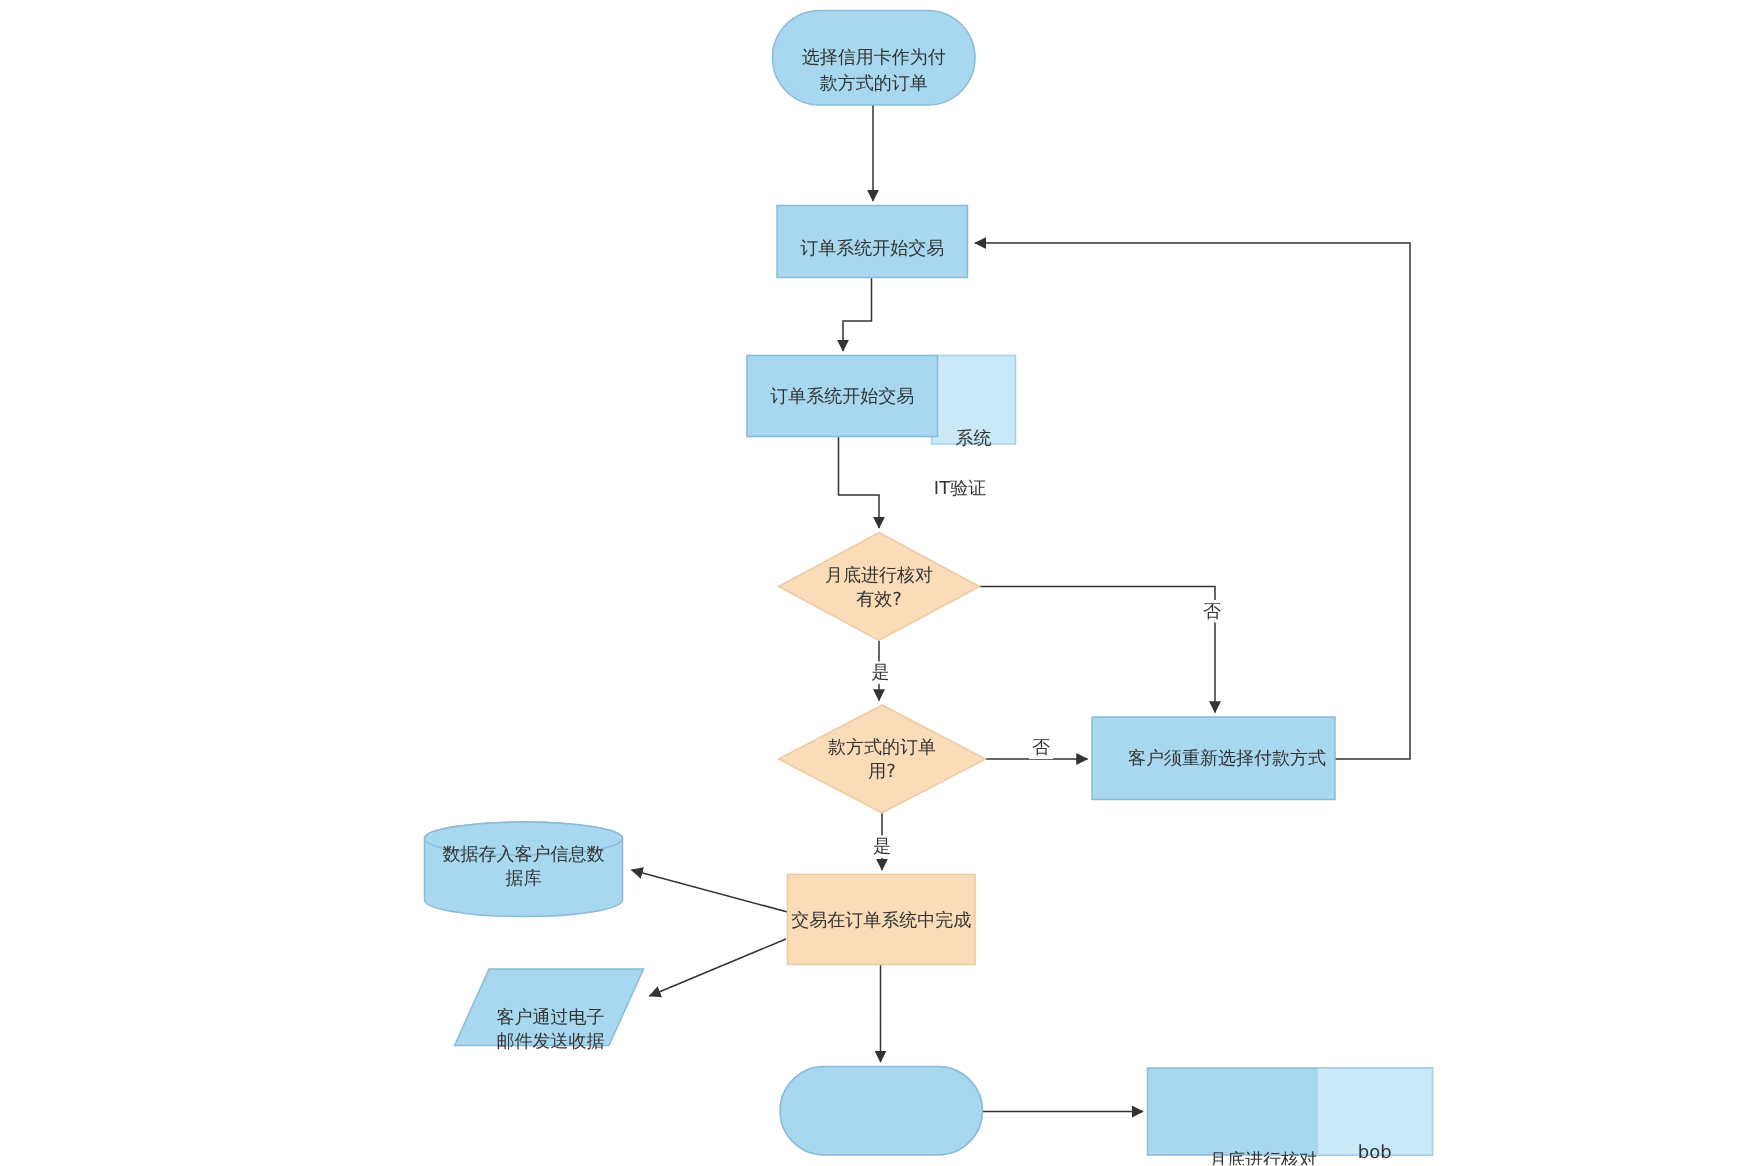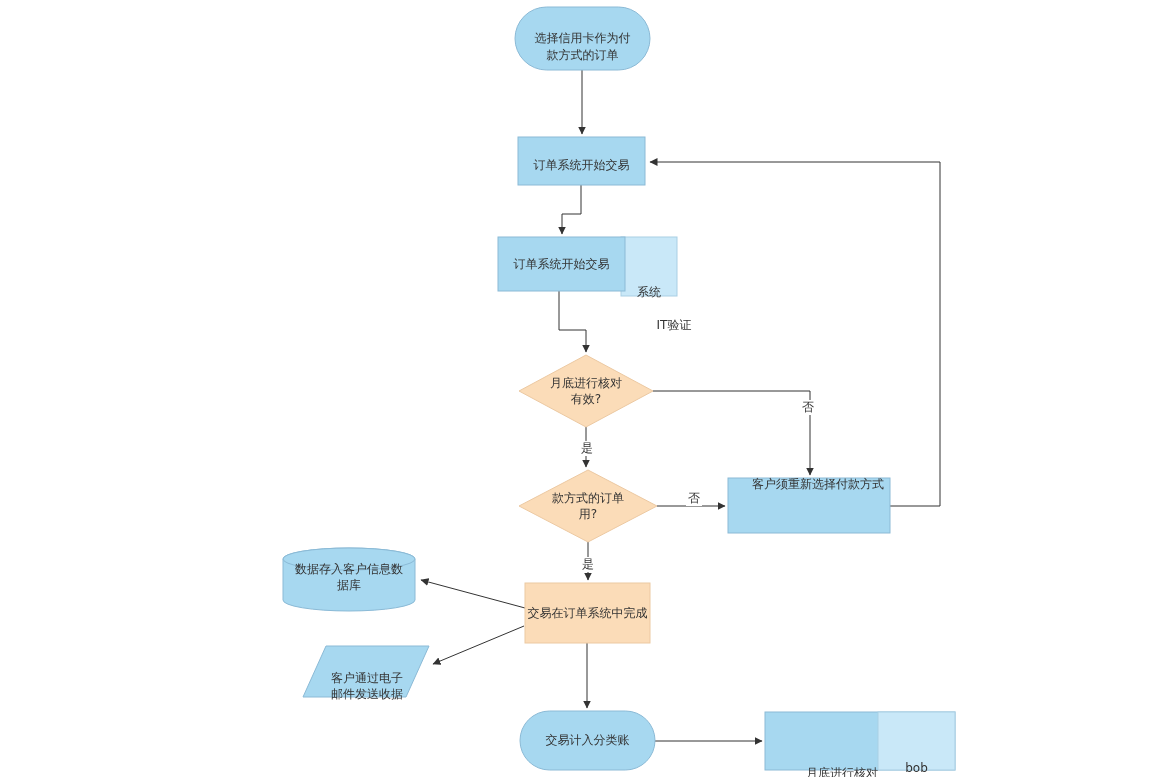--- a/index.html
+++ b/index.html
@@ -98,39 +98,38 @@
     <rect class="shape-blue-light" x="878" y="712" width="77" height="58"></rect>
   </svg>
 
   <div class="label" style="left:515px; top:7px; width:135px; height:79px;">选择信用卡作为付
 款方式的订单</div>
 
   <div class="label" style="left:518px; top:137px; width:127px; height:56px;">订单系统开始交易</div>
 
   <div class="label" style="left:498px; top:237px; width:127px; height:54px;">订单系统开始交易</div>
   <div class="ann-label" style="left:621px; top:241px; width:56px; height:15px;">系统</div>
-  <div class="ann-label" style="left:646px; top:274px; width:56px; height:15px;">IT验证</div>
+  <div class="ann-label" style="left:612px; top:274px; width:56px; height:15px;">IT验证</div>
 
   <div class="label" style="left:526px; top:363px; width:120px; height:56px;">月底进行核对
 有效?</div>
 
   <div class="label" style="left:528px; top:478px; width:120px; height:56px;">款方式的订单
 用?</div>
 
-  <div class="label" style="left:728px; top:457px; width:180px; height:55px;">客户须重新选择付款方式</div>
+  <div class="label" style="left:728px; top:478px; width:180px; height:55px;">客户须重新选择付款方式</div>
 
   <div class="label" style="left:287px; top:553px; width:124px; height:48px;">数据存入客户信息数
 据库</div>
 
   <div class="label" style="left:525px; top:583px; width:125px; height:60px;">交易在订单系统中完成</div>
 
   <div class="label" style="left:312px; top:646px; width:110px; height:50px;margin-top:15px;">客户通过电子
 邮件发送收据</div>
 
-  <div class="label" style="left:520px; top:711px; width:135px; height:59px;">交易计入分类账</div>
 
   <div class="label" style="left:765px; top:744px; width:113px; height:58px;padding-left:41px;">月底进行核对</div>
   <div class="ann-label" style="left:878px; top:716px; width:77px; height:15px;text-align:right;">bob</div>
   <div class="ann-label" style="left:878px; top:749px; width:77px; height:15px;">应收账款</div>
 
   <div class="edge-label" style="left:800px; top:400px; width:16px; height:15px;">否</div>
   <div class="edge-label" style="left:579px; top:441px; width:16px; height:15px;">是</div>
   <div class="edge-label" style="left:686px; top:491px; width:16px; height:15px;">否</div>
   <div class="edge-label" style="left:580px; top:557px; width:16px; height:15px;">是</div>
 

